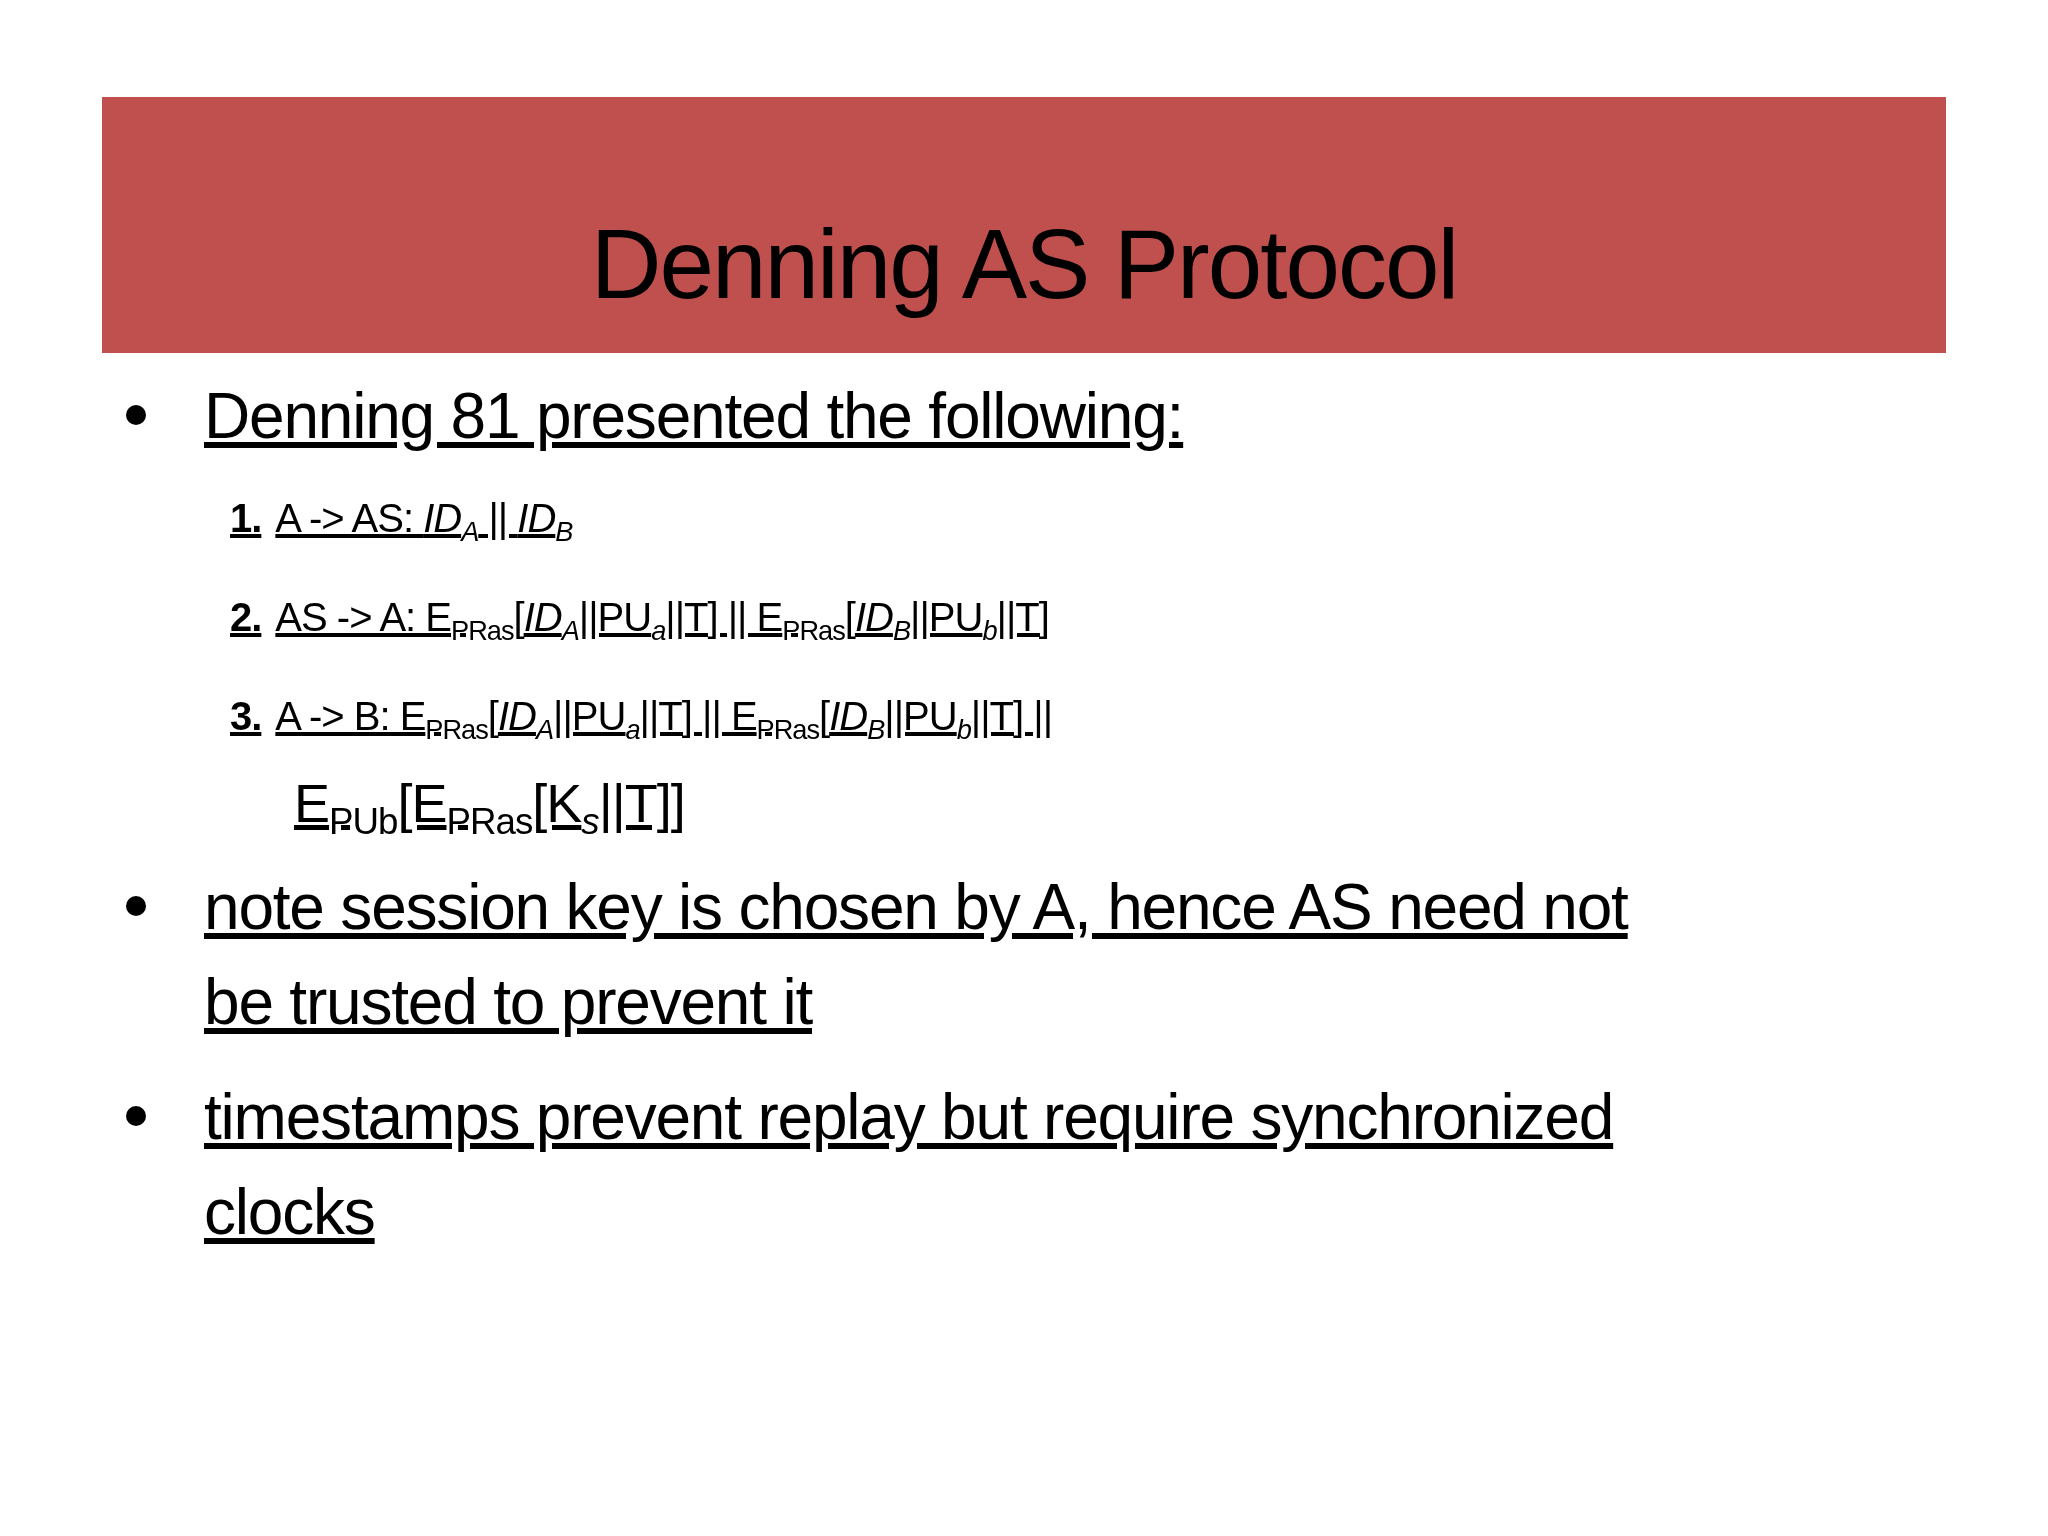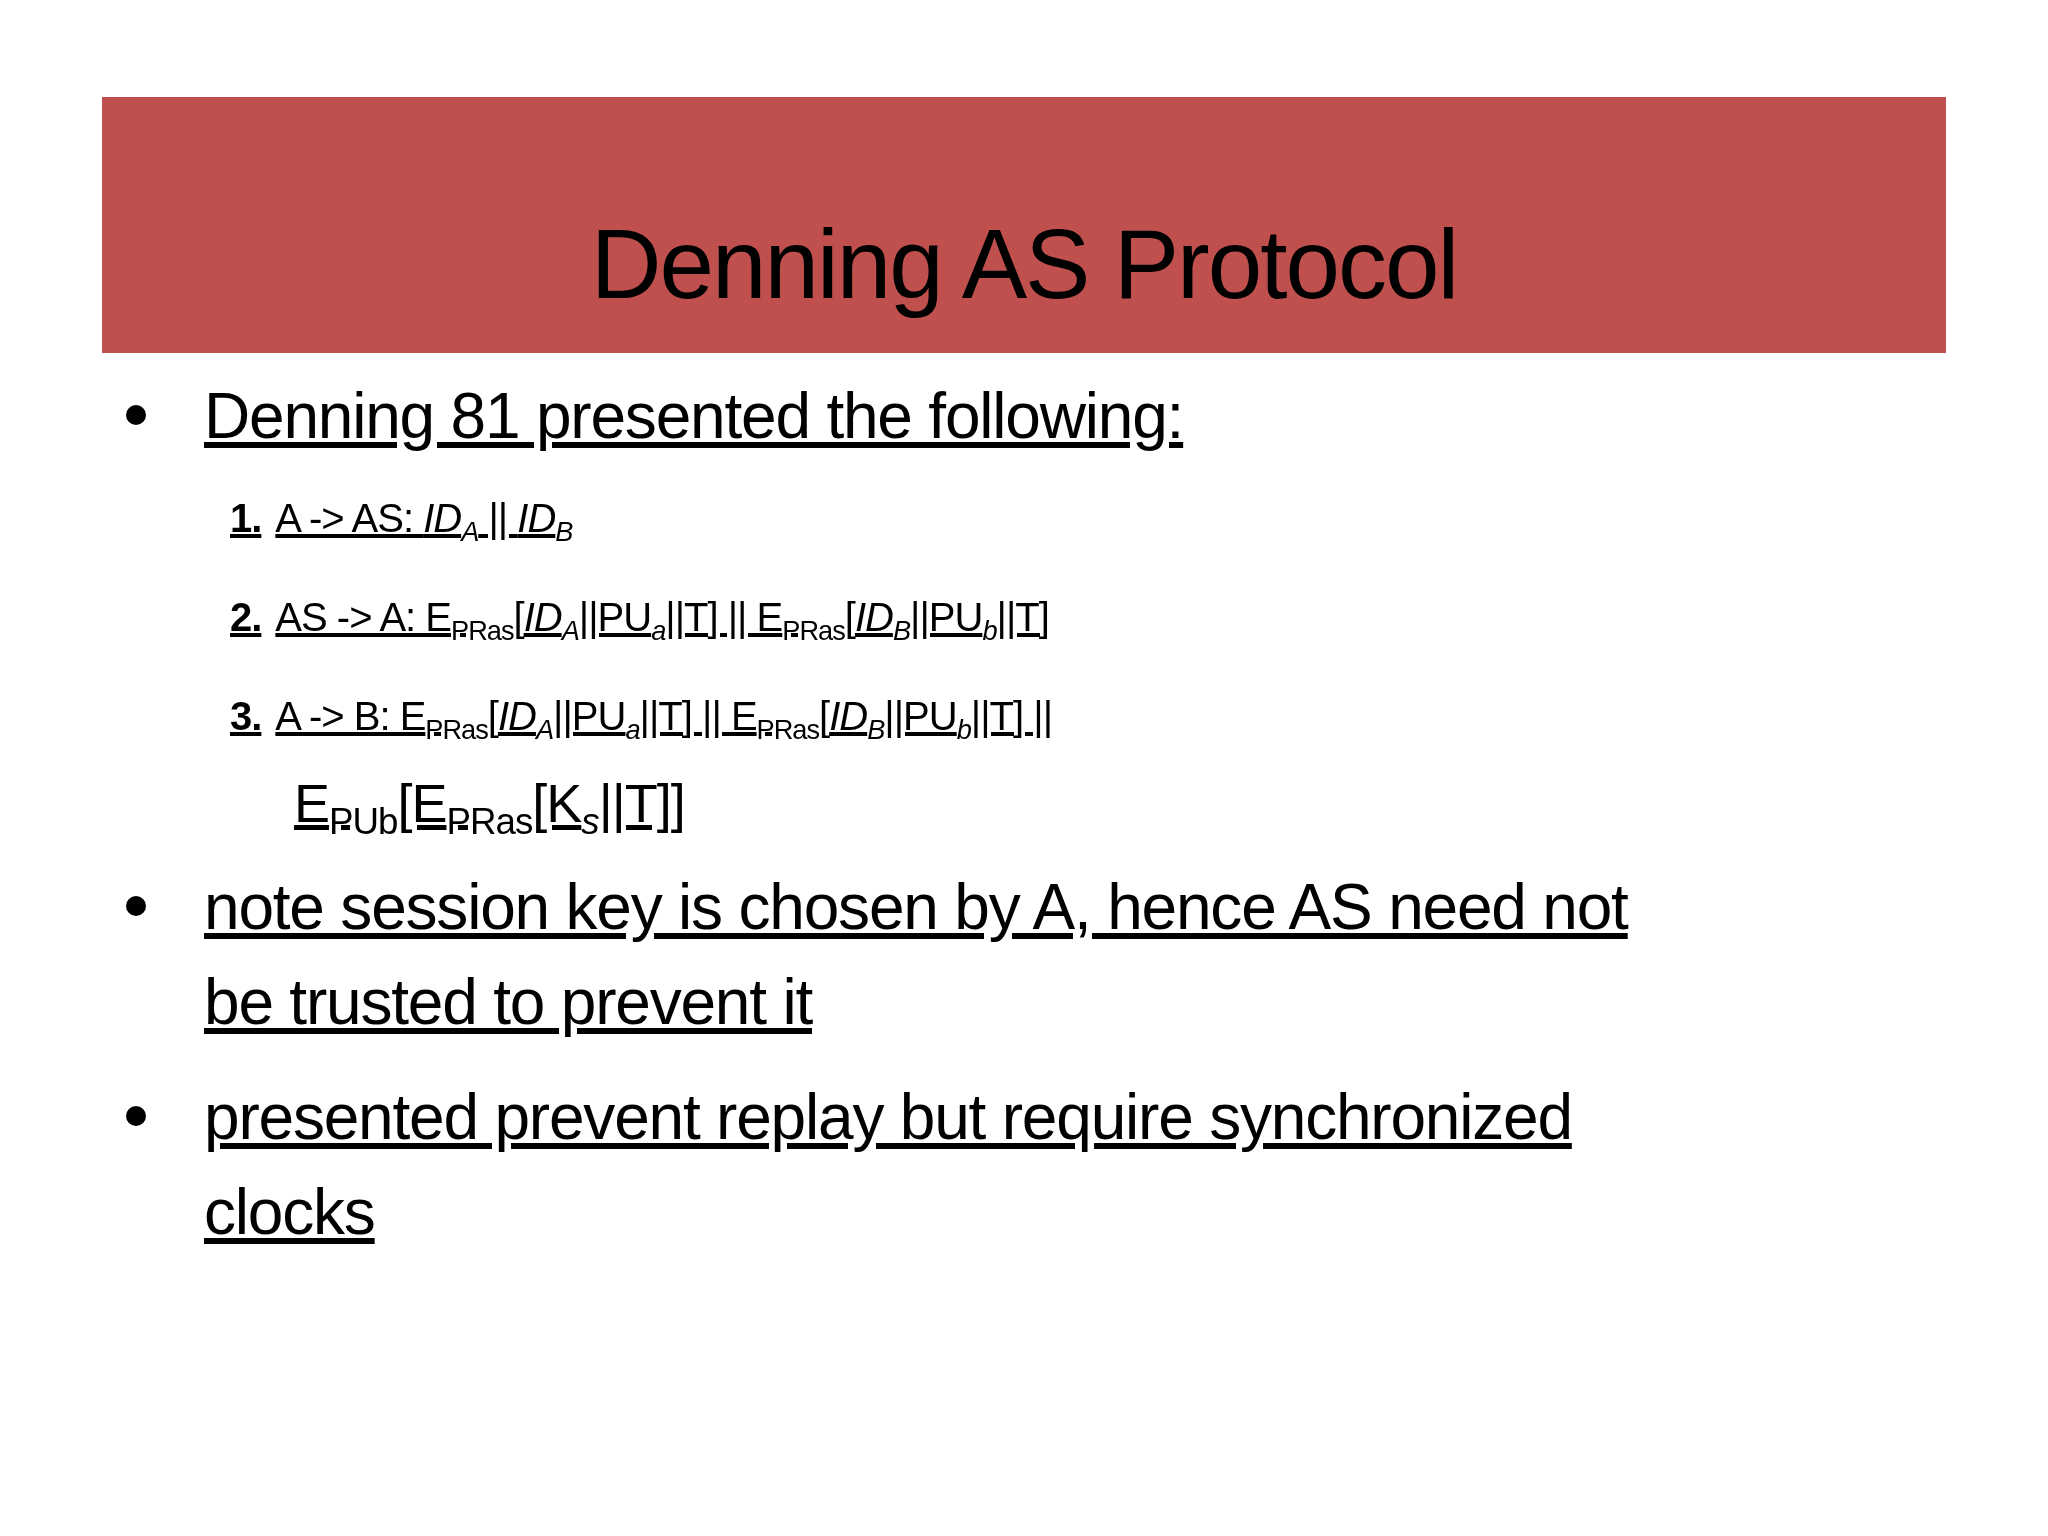--- a/index.html
+++ b/index.html
@@ -50,14 +50,14 @@
 </div>
 <div class="line lvl2-cont" style="top:776px">
   <span>E</span><sub>PUb</sub><span>[E</span><sub>PRas</sub><span>[K</span><sub class="it">s</sub><span>||T]]</span>
 </div>
 
 <div class="bullet-dot" style="top:896px"></div>
 <div class="line lvl1" style="top:875px">note session key is chosen by A, hence AS need not</div>
 <div class="line lvl1" style="top:970px">be trusted to prevent it</div>
 
 <div class="bullet-dot" style="top:1106px"></div>
-<div class="line lvl1" style="top:1085px">presented prevent replay but require synchronized</div>
+<div class="line lvl1" style="top:1085px">timestamps prevent replay but require synchronized</div>
 <div class="line lvl1" style="top:1180px">clocks</div>
 
 </body></html>

